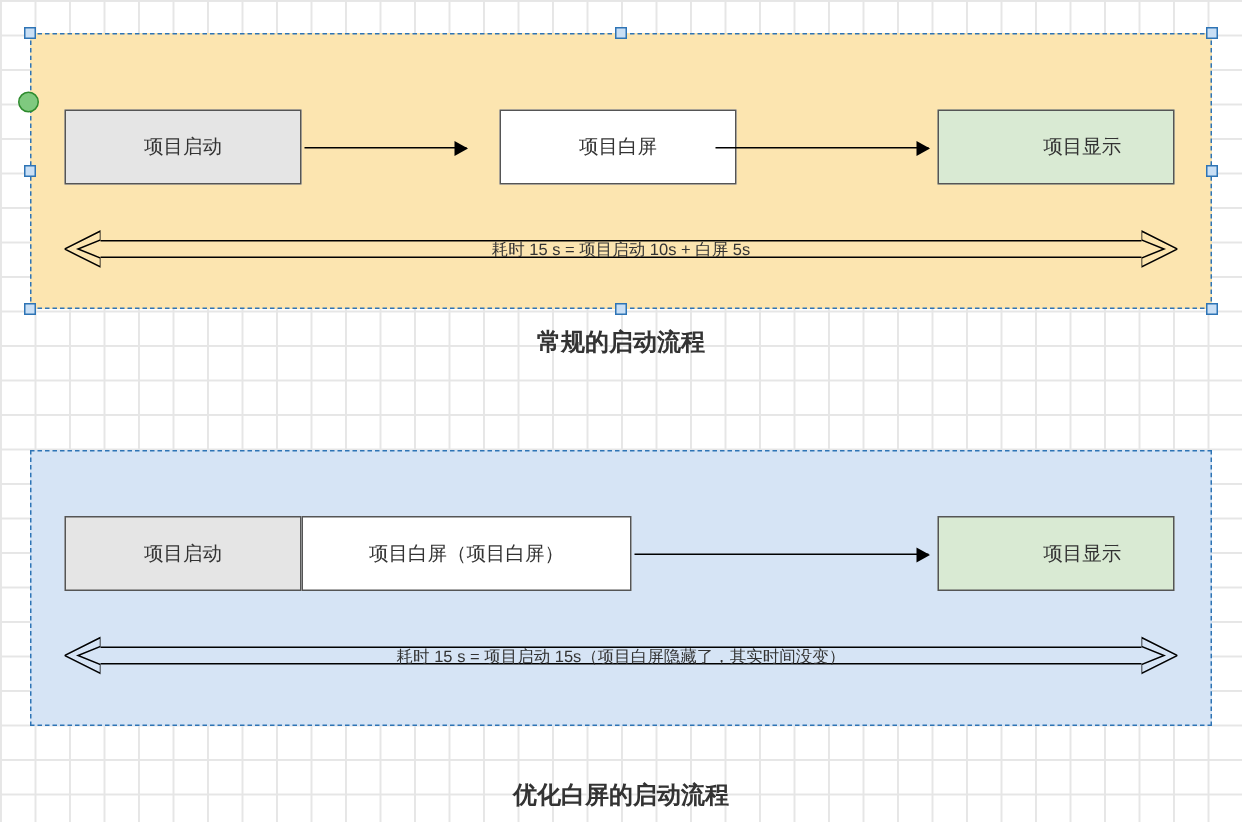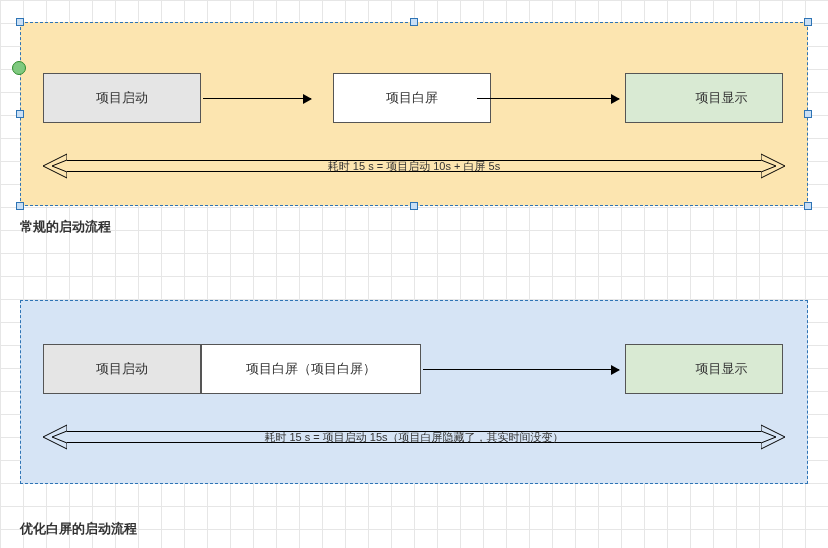--- a/index.html
+++ b/index.html
@@ -35,22 +35,22 @@
   .sel-handle {
     position: absolute; width: 8px; height: 8px;
     border:1px solid #2e74b5; background:#c9dff5;
   }
   .circ-handle {
     position:absolute; width:14px; height:14px; border-radius:50%;
     background:#7fc97f; border:1px solid #2e8b2e;
     left:-9px; top:38px;
   }
   .caption {
-    position:absolute; width:788px; 
-    font-weight:700; font-size:13px; color:#333;
+    position:absolute; width:788px; text-align:center;
+    font-weight:700; font-size:16px; color:#333;
   }
   .caption.c1 { left:20px; top:218px; }
   .caption.c2 { left:20px; top:520px; }
 
   .box {
     position:absolute; height:50px;
     display:flex; align-items:center; justify-content:center;
     font-size:13px; border:1px solid #555;
   }
   .box.start  { background:#e5e5e5; }

